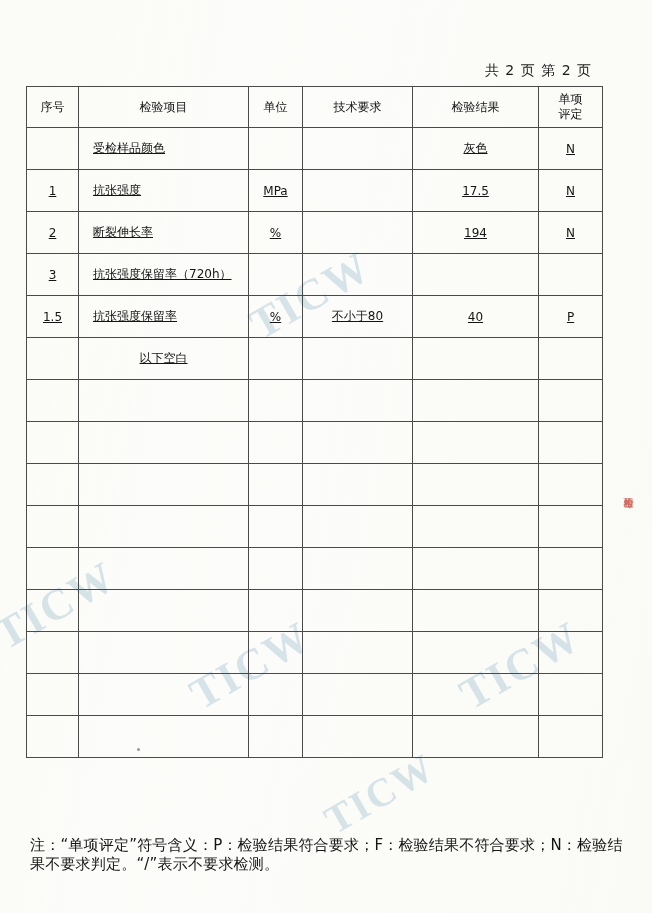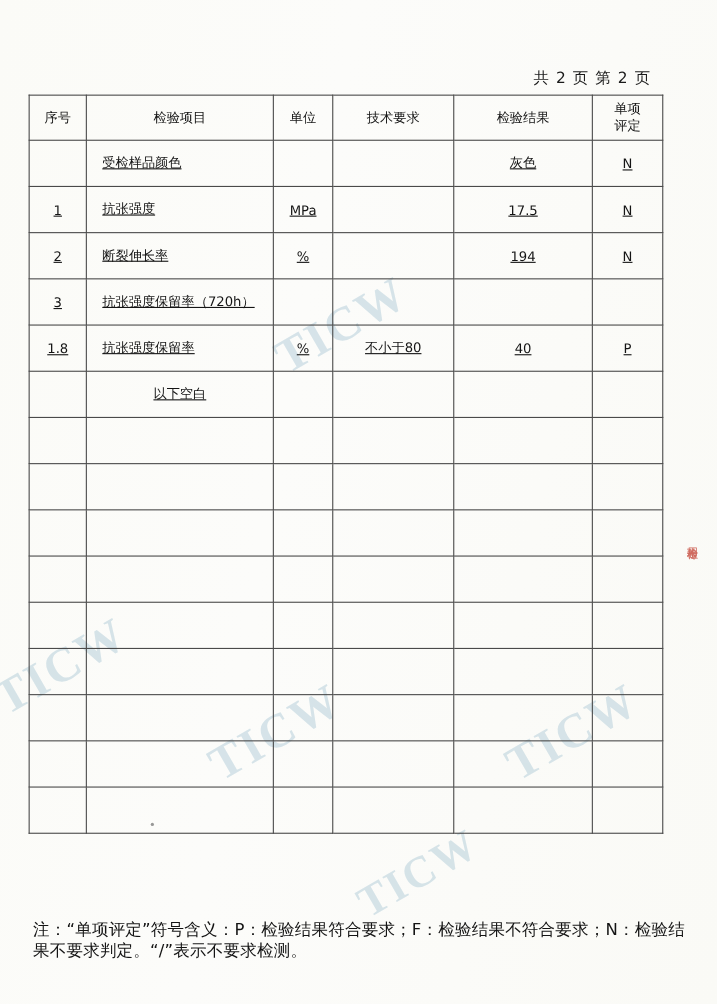--- a/index.html
+++ b/index.html
@@ -195,21 +195,21 @@
         </tr>
         <tr class="r-body">
           <td>3</td>
           <td class="cell-left">抗张强度保留率（720h）</td>
           <td></td>
           <td></td>
           <td></td>
           <td></td>
         </tr>
         <tr class="r-body">
-          <td>1.8</td>
+          <td>1.5</td>
           <td class="cell-left">抗张强度保留率</td>
           <td>%</td>
           <td>不小于80</td>
           <td>40</td>
           <td>P</td>
         </tr>
 
         <tr class="r-body">
           <td></td>
           <td class="blankmark" style="">以下空白</td>

